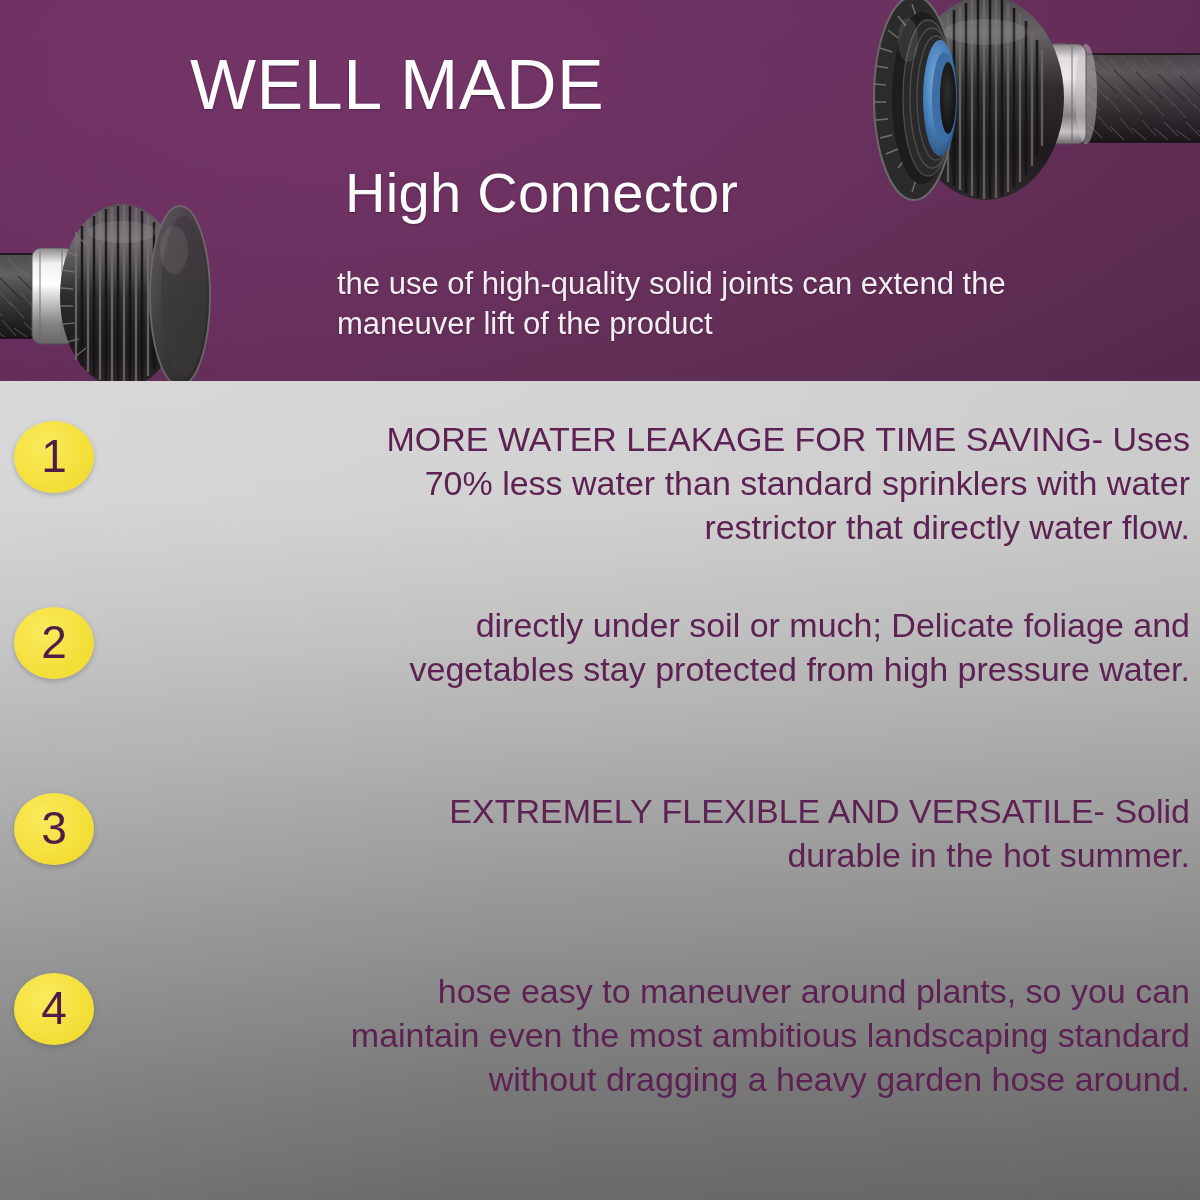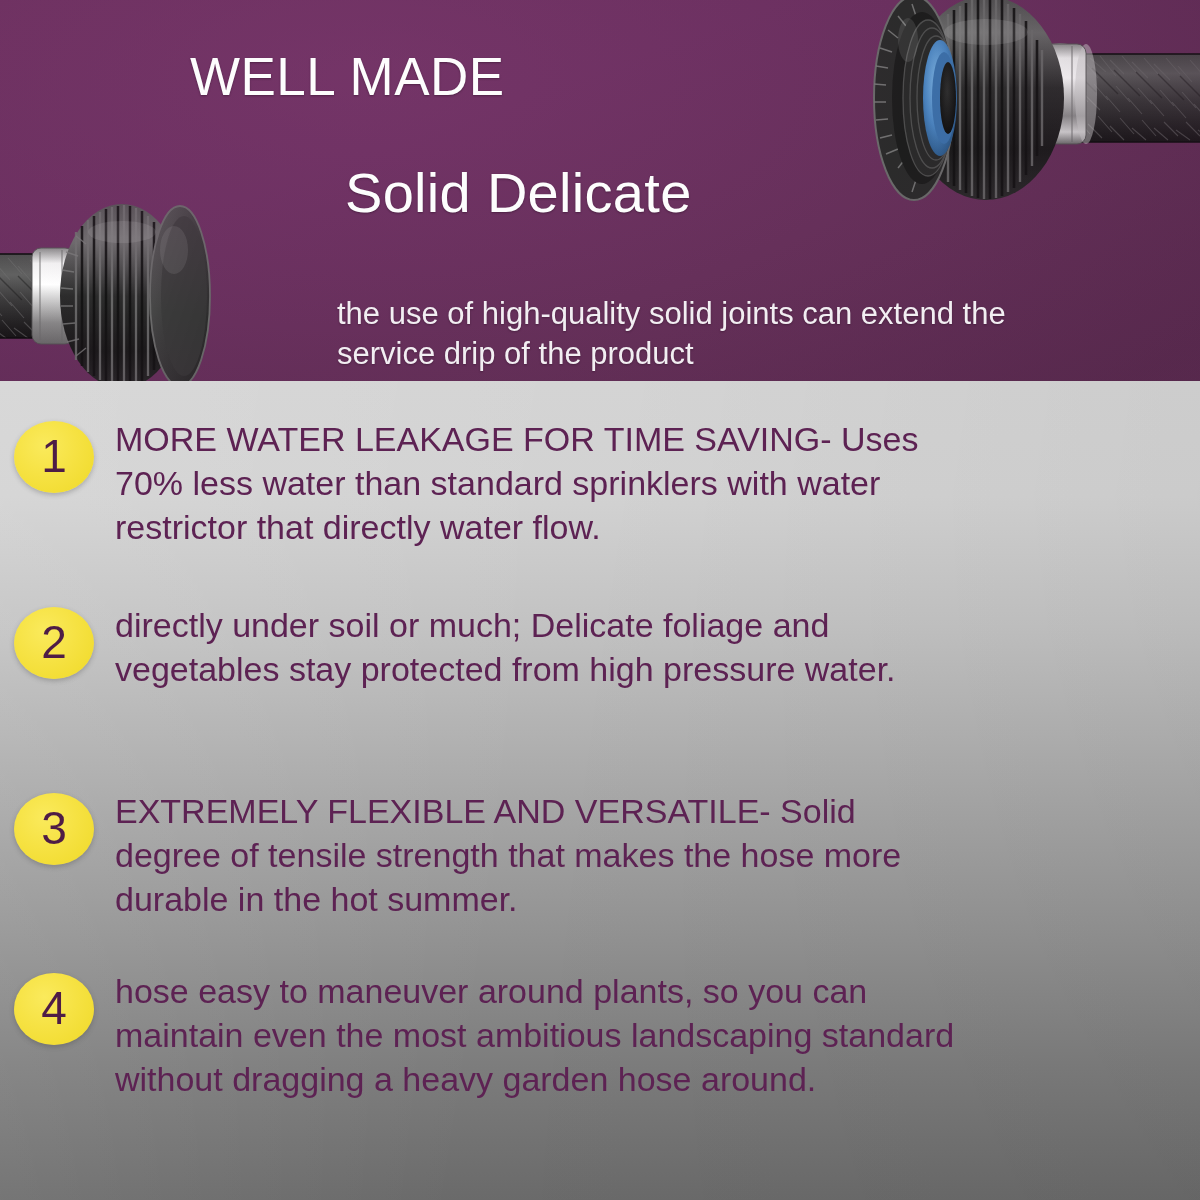--- a/index.html
+++ b/index.html
@@ -29,21 +29,21 @@
     position: absolute;
     inset: 0;
     background: radial-gradient(ellipse 85% 120% at 30% 20%, rgba(135,62,120,0.30) 0%, rgba(110,48,98,0.0) 55%, rgba(70,30,62,0.30) 100%);
     pointer-events: none;
   }
 
   #title-main {
     position: absolute;
     left: 190px;
     top: 50px;
-    font-size: 53px;
+    font-size: 70px;
     line-height: 1.0;
     color: #fdfdfd;
     letter-spacing: 0.5px;
     white-space: nowrap;
     text-shadow: 0 1px 2px rgba(40,15,36,0.45);
     text-align: right;
   }
   #title-sub {
     position: absolute;
     left: 345px;
@@ -51,21 +51,21 @@
     font-size: 56px;
     line-height: 1.0;
     color: #fdfdfd;
     letter-spacing: 0.3px;
     white-space: nowrap;
     text-shadow: 0 1px 2px rgba(40,15,36,0.45);
   }
   #tagline {
     position: absolute;
     left: 337px;
-    top: 294px;
+    top: 264px;
     width: 790px;
     font-size: 31px;
     line-height: 1.30;
     color: #f2eef2;
     text-shadow: 0 1px 2px rgba(40,15,36,0.40);
   }
   #tagline .ln { display: block; }
 
   
   .connector-photo { position: absolute; }
@@ -128,20 +128,21 @@
     margin-top: -2px;
   }
 
   .feature-text {
     flex: 1 1 auto;
     margin-left: 21px;
     margin-right: 10px;
     font-size: 34px;
     line-height: 1.30;
     color: #5d2253;
+    text-align: right;
   }
   .feature-text .ln { display: block; white-space: nowrap; }
 </style>
 </head>
 <body>
 
 <div id="page">
 
   <div id="header">
 
@@ -376,24 +377,24 @@
           <line x1="131" y1="146" x2="143" y2="143"></line>
         <line x1="140" y1="40" x2="150" y2="48"></line>
           <line x1="140" y1="160" x2="150" y2="152"></line>
       </g>
       <ellipse cx="186" cy="36" rx="34" ry="11" fill="#ffffff" opacity="0.10"></ellipse>
     </svg>
 
     <div id="header-vignette"></div>
 
     <div id="title-main">WELL MADE</div>
-    <div id="title-sub">Solid Delicate</div>
+    <div id="title-sub">High Connector</div>
     <div id="tagline">
       <span class="ln">the use of high-quality solid joints can extend the</span>
-      <span class="ln">service drip of the product</span>
+      <span class="ln">maneuver lift of the product</span>
     </div>
   </div>
 
   <div id="features">
     <div id="features-sheen"></div>
 
     <div class="feature-row" id="feature-1">
       <div class="badge">
         <span class="badge-num">1</span>
       </div>
@@ -413,21 +414,20 @@
         <span class="ln">vegetables stay protected from high pressure water.</span>
       </div>
     </div>
 
     <div class="feature-row" id="feature-3">
       <div class="badge">
         <span class="badge-num">3</span>
       </div>
       <div class="feature-text">
         <span class="ln">EXTREMELY FLEXIBLE AND VERSATILE- Solid</span>
-        <span class="ln">degree of tensile strength that makes the hose more</span>
         <span class="ln">durable in the hot summer.</span>
       </div>
     </div>
 
     <div class="feature-row" id="feature-4">
       <div class="badge">
         <span class="badge-num">4</span>
       </div>
       <div class="feature-text">
         <span class="ln">hose easy to maneuver around plants, so you can</span>

